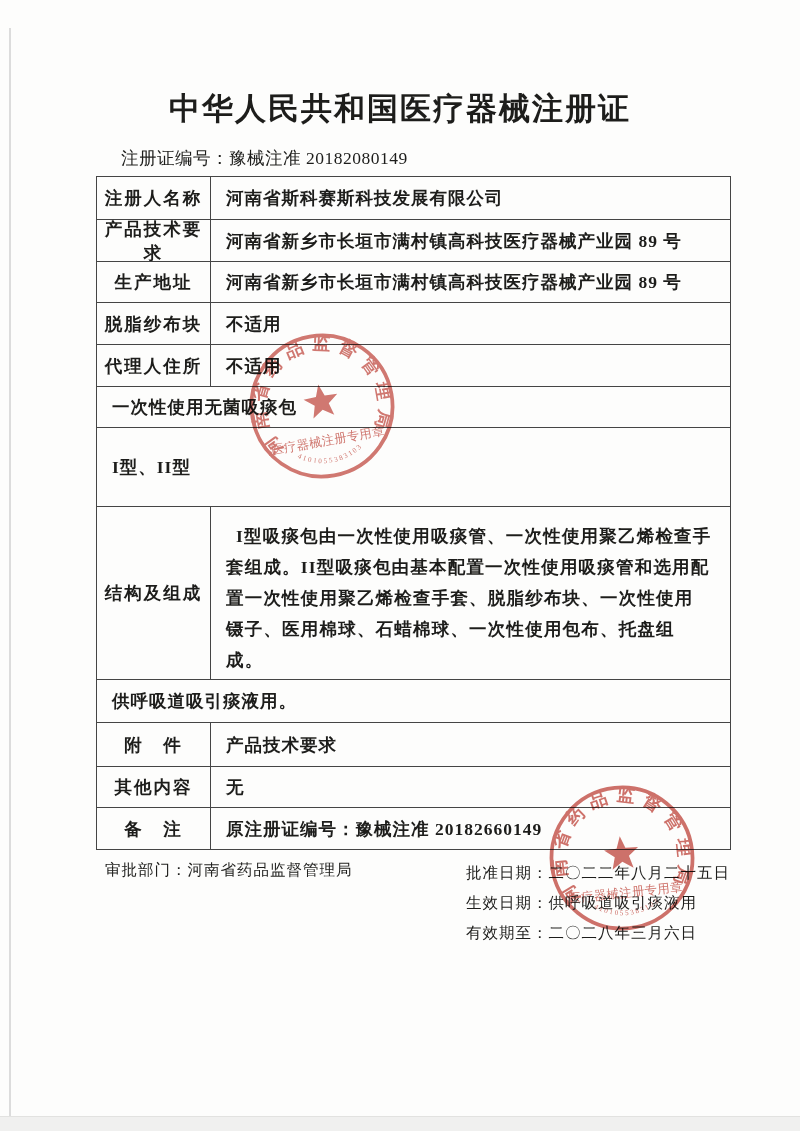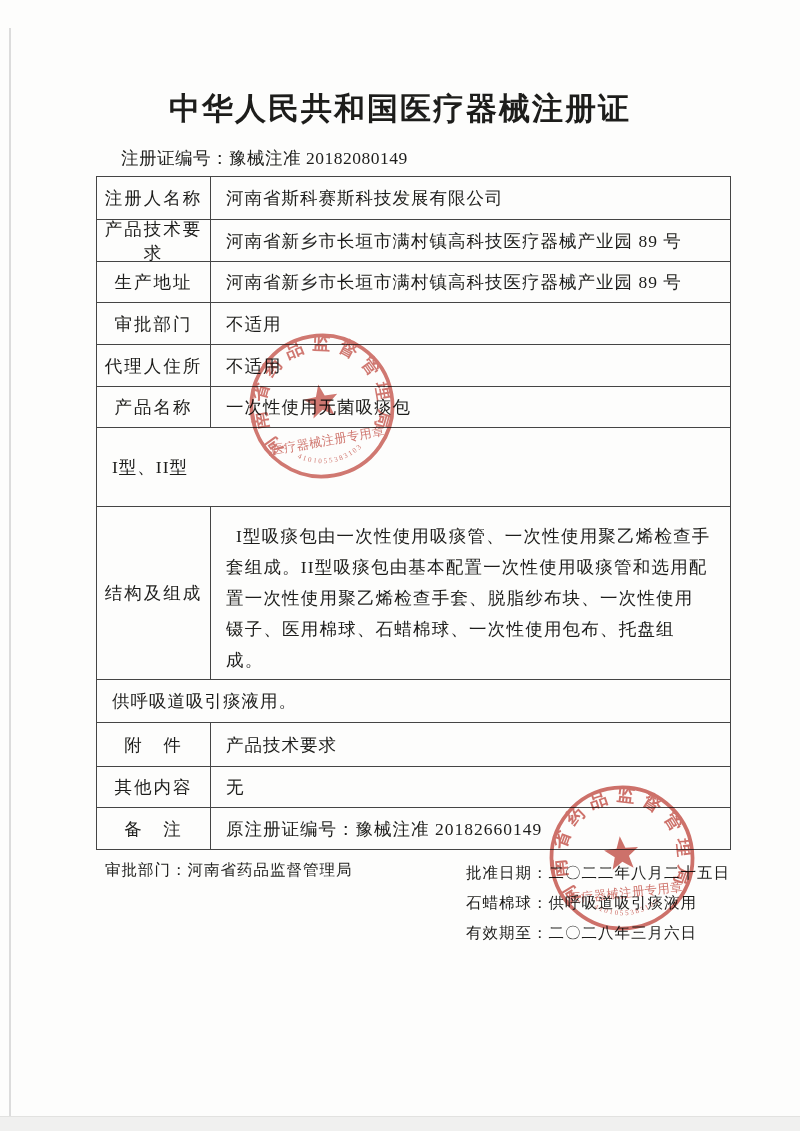--- a/index.html
+++ b/index.html
@@ -35,21 +35,21 @@
     font-size:17.5px;letter-spacing:0.5px;
   }
   .cert-table{
     position:absolute;left:96px;top:176px;width:635px;
     border:1px solid var(--border);
     display:flex;flex-direction:column;
     box-sizing:border-box;
   }
   .row{display:flex;box-sizing:border-box;}
   .row + .row{border-top:1px solid var(--border);}
-  .cell{box-sizing:border-box;display:flex;align-items:center;font-size:17.5px;}
+  .cell{box-sizing:border-box;display:flex;align-items:center;font-size:17.5px;font-weight:bold;}
   .cell.label{
     width:114px;flex:0 0 114px;
     justify-content:center;text-align:center;
     border-right:1px solid var(--border);
     letter-spacing:2px;padding:2px 2px;
   }
   .cell.value{flex:1;padding:4px 18px 4px 15px;letter-spacing:1px;}
   .cell.value.multiline{
     display:block;padding-top:14px;
     line-height:31px;text-indent:10px;letter-spacing:1.2px;
@@ -98,29 +98,28 @@
     </div>
     <div class="row r1">
       <div class="cell label">产品技术要求</div>
       <div class="cell value">河南省新乡市长垣市满村镇高科技医疗器械产业园 89 号</div>
     </div>
     <div class="row r2">
       <div class="cell label">生产地址</div>
       <div class="cell value">河南省新乡市长垣市满村镇高科技医疗器械产业园 89 号</div>
     </div>
     <div class="row r3">
-      <div class="cell label">审批部门</div>
+      <div class="cell label">脱脂纱布块</div>
       <div class="cell value">不适用</div>
     </div>
     <div class="row r4">
       <div class="cell label">代理人住所</div>
       <div class="cell value">不适用</div>
     </div>
     <div class="row r5">
-      <div class="cell label">产品名称</div>
       <div class="cell value">一次性使用无菌吸痰包</div>
     </div>
     <div class="row r6">
       <div class="cell value">I型、II型</div>
     </div>
     <div class="row r7">
       <div class="cell label">结构及组成</div>
       <div class="cell value multiline">I型吸痰包由一次性使用吸痰管、一次性使用聚乙烯检查手套组成。II型吸痰包由基本配置一次性使用吸痰管和选用配置一次性使用聚乙烯检查手套、脱脂纱布块、一次性使用镊子、医用棉球、石蜡棉球、一次性使用包布、托盘组成。</div>
     </div>
     <div class="row r8">
@@ -137,21 +136,21 @@
     <div class="row r11">
       <div class="cell label">备　注</div>
       <div class="cell value">原注册证编号：豫械注准 20182660149</div>
     </div>
   </div>
 
   <div class="footer-approval"><span>审批部门：</span><span>河南省药品监督管理局</span></div>
 
   <div class="footer-dates">
     <div class="date-line"><span>批准日期：</span><span>二〇二二年八月二十五日</span></div>
-    <div class="date-line"><span>石蜡棉球：</span><span>供呼吸道吸引痰液用</span></div>
+    <div class="date-line"><span>生效日期：</span><span>供呼吸道吸引痰液用</span></div>
     <div class="date-line"><span>有效期至：</span><span>二〇二八年三月六日</span></div>
   </div>
 
   <svg class="seal seal-1" viewBox="0 0 200 200">
     <defs>
       <path id="arcA" d="M 37.8 143.6 A 76 76 0 1 1 162.2 143.6" fill="none"></path>
       <path id="digA" d="M 45 153 A 76.4 76.4 0 0 0 155 153" fill="none"></path>
     </defs>
     <circle cx="100" cy="100" r="94" fill="none" stroke="currentColor" stroke-width="5"></circle>
     <text class="seal-org-t"><textPath href="#arcA" startOffset="50%" text-anchor="middle">河南省药品监督管理局</textPath></text>

